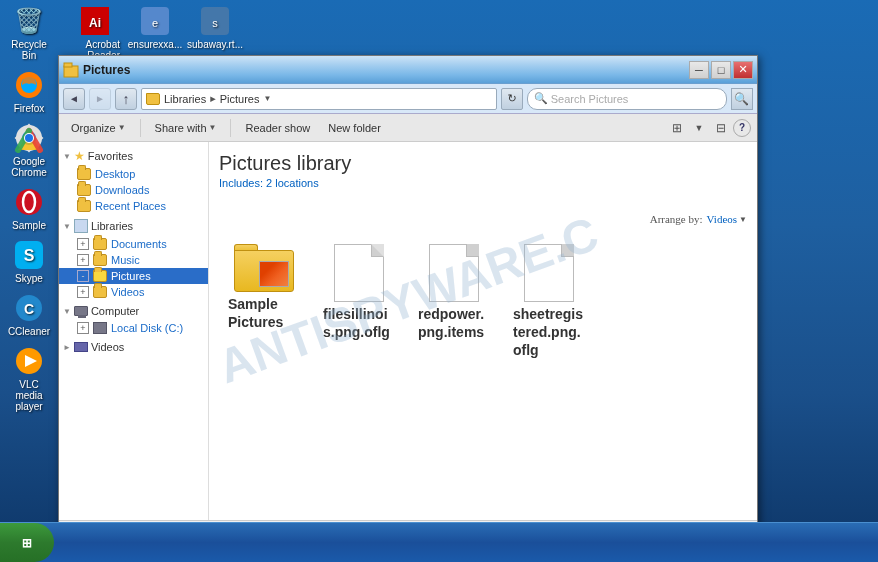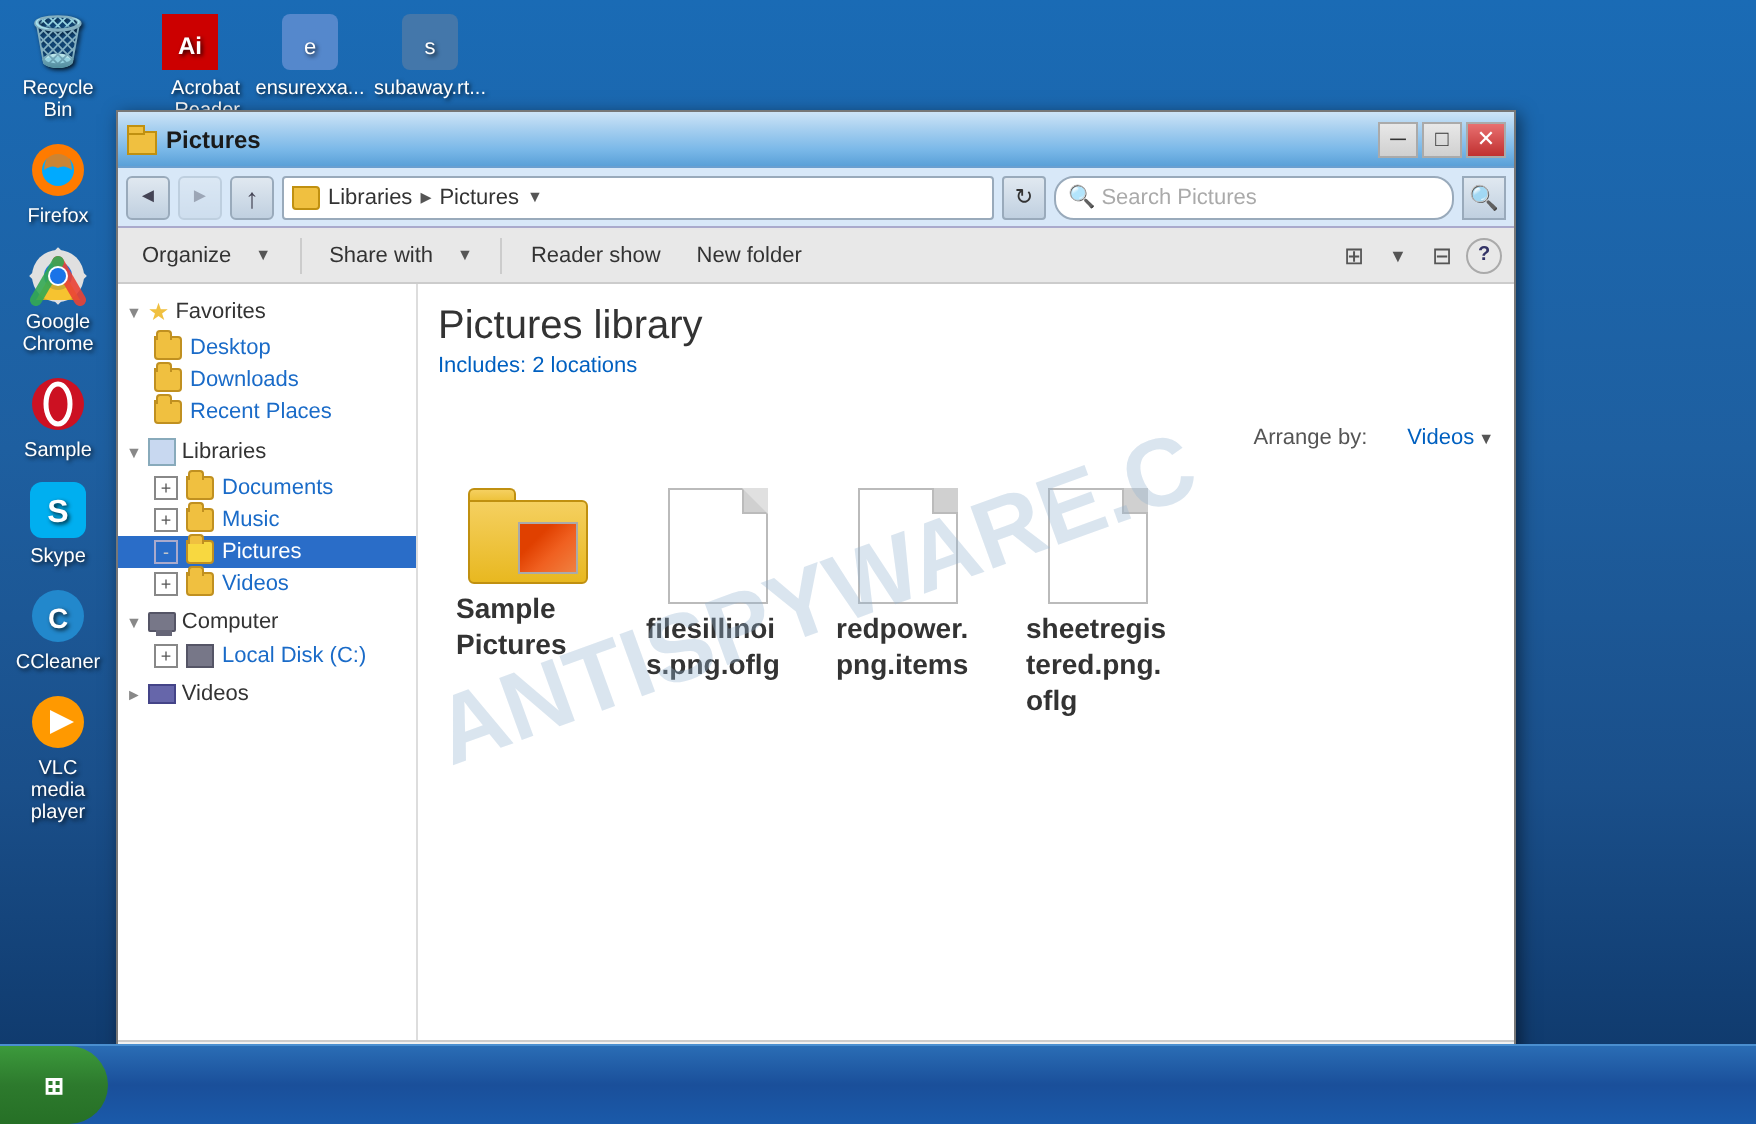--- a/index.html
+++ b/index.html
@@ -189,21 +189,21 @@
       border-bottom: 1px solid #ccc;
     }
     .toolbar-btn {
       height: 22px;
       padding: 0 6px;
       background: transparent;
       border: none;
       cursor: pointer;
       display: flex;
       align-items: center;
-      gap: 12px;
+      gap: 2px;
       font-size: 11px;
       color: #333;
       border-radius: 2px;
     }
     .toolbar-separator { width: 1px; height: 18px; background: #ccc; margin: 0 2px; }
 
     
     .main-content {
       display: flex;
       flex: 1;
@@ -294,21 +294,22 @@
       font-size: 11px;
       color: #0060c0;
     }
     .arrange-bar {
       display: flex;
       justify-content: flex-end;
       align-items: flex-end;
       margin-bottom: 10px;
       font-size: 11px;
       color: #555;
-      gap: 20px;
+      gap: 4px;
+      font-family: Liberation Serif, serif;
     }
     .arrange-dropdown {
       color: #0060c0;
       cursor: pointer;
       display: flex;
       align-items: center;
       gap: 2px;
     }
 
     

